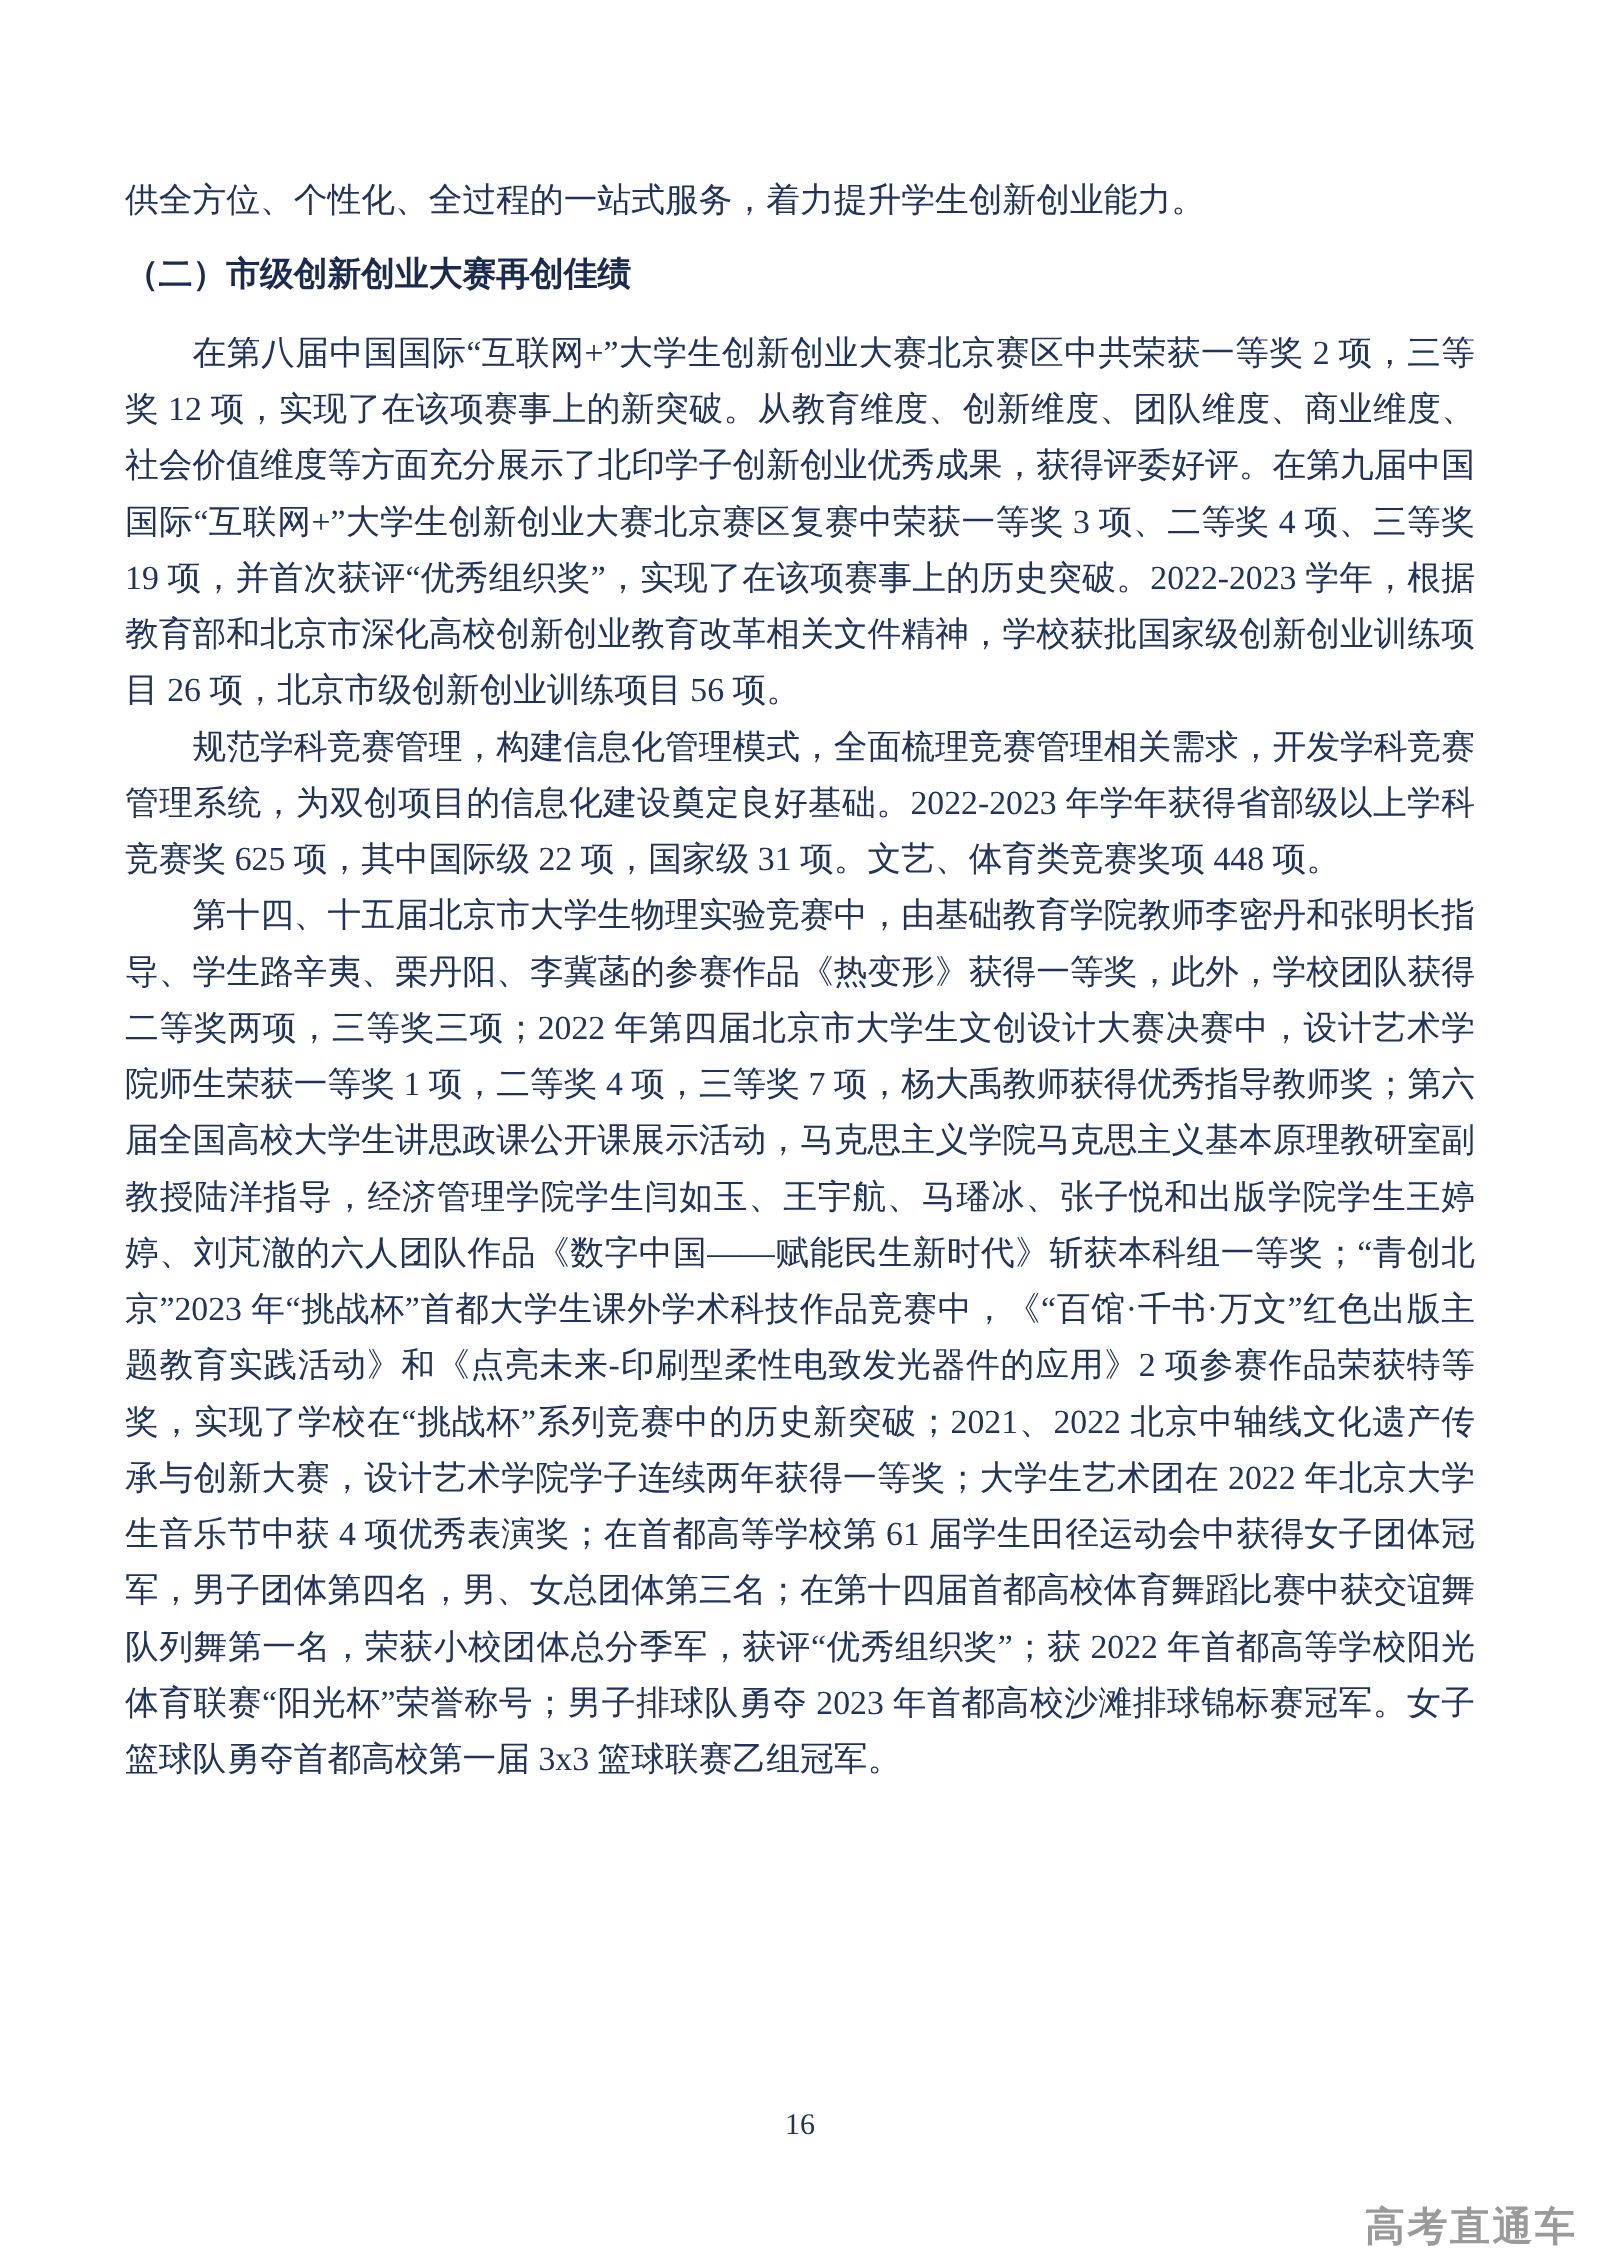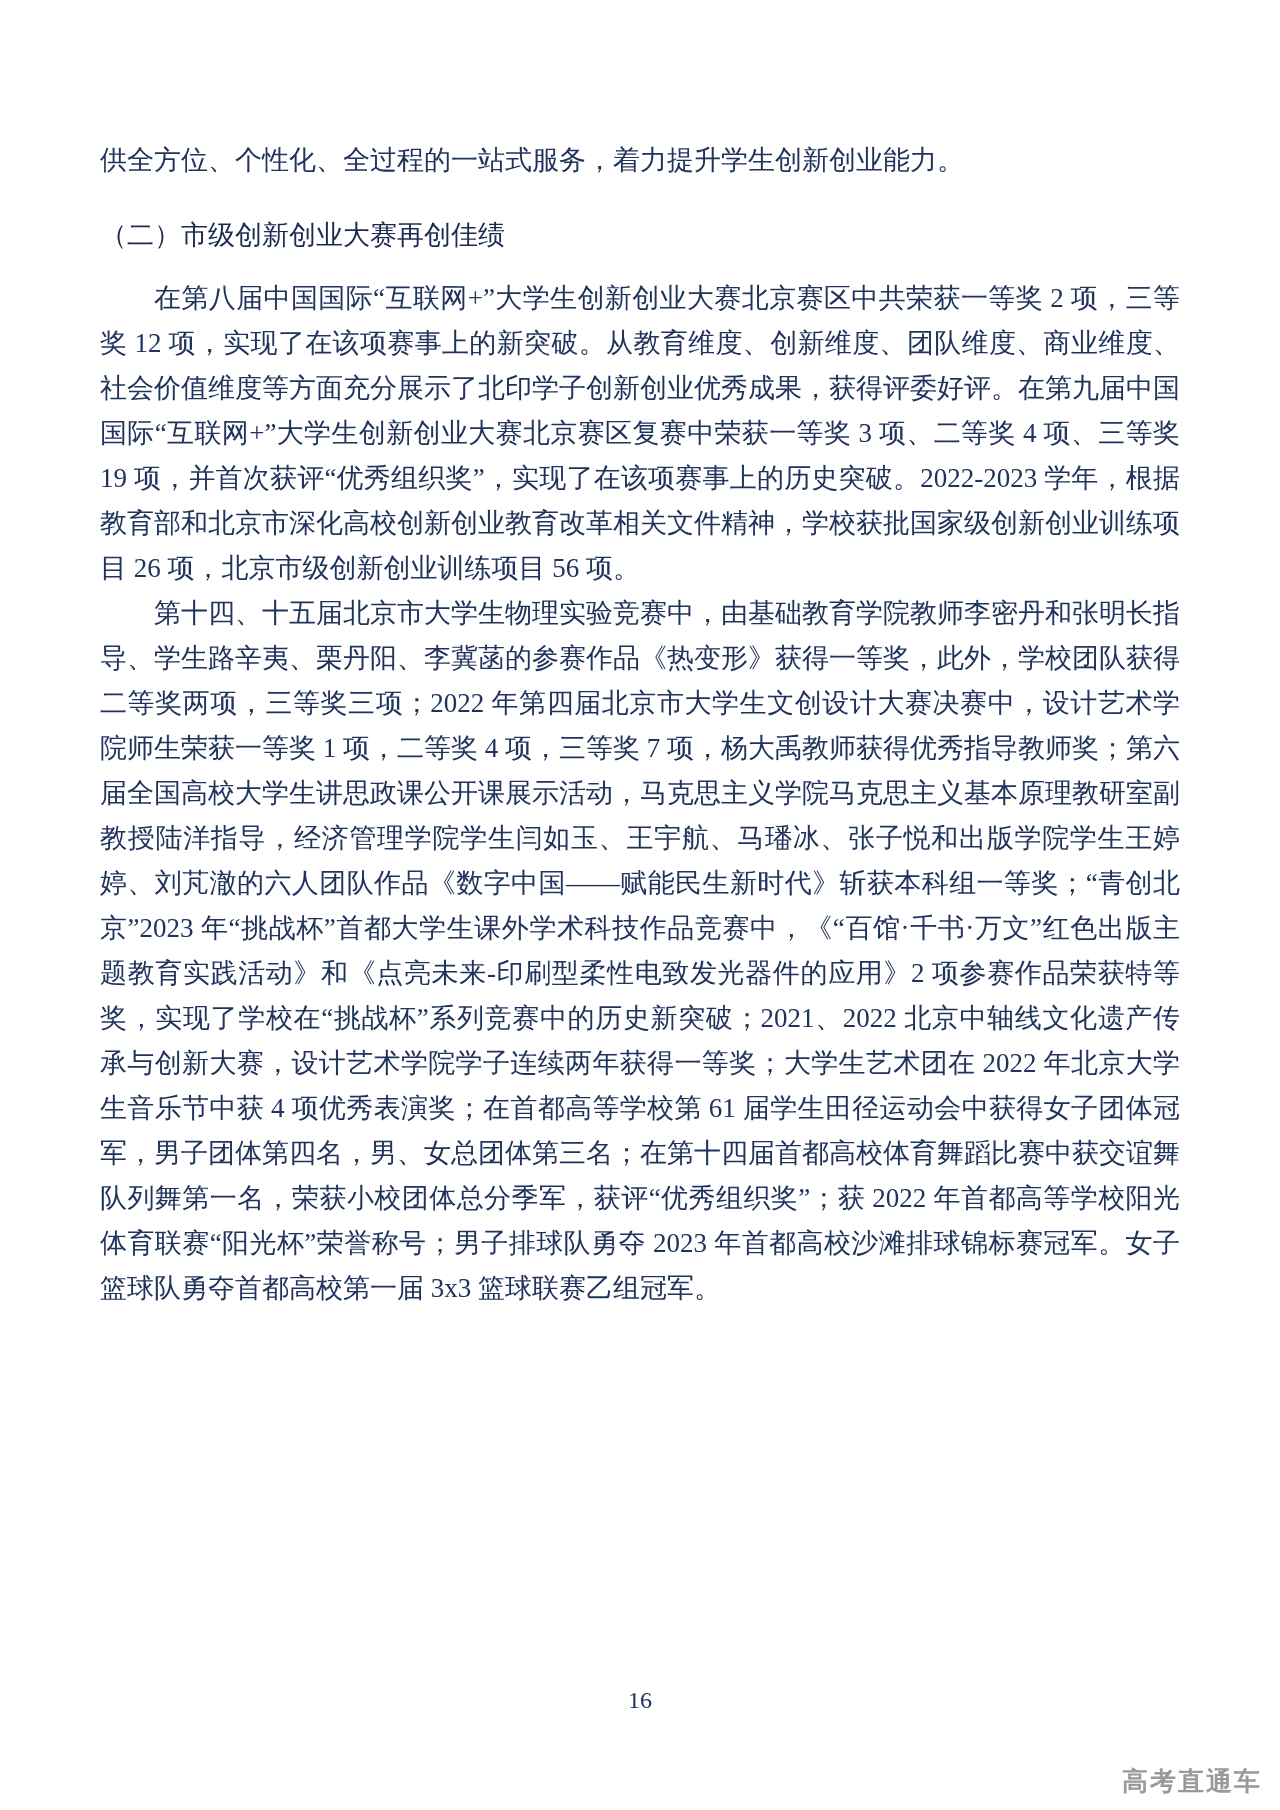--- a/index.html
+++ b/index.html
@@ -24,61 +24,62 @@
     text-justify: inter-ideograph;
   }
   .lead-para {
     text-indent: 0;
   }
   .body-para {
     text-indent: 2em;
   }
   .section-heading {
     font-family: "Liberation Sans", "DejaVu Sans", sans-serif;
-    font-weight: 400;
+    font-weight: 700;
     font-size: 27px;
     line-height: 45px;
-    margin: 30px 0 18px 0;
+    margin: 14px 0 18px 0;
     color: #1b2b4f;
     text-align: left;
   }
   .page-number {
     position: absolute;
     left: 0;
     right: 0;
     top: 1688px;
     text-align: center;
     font-size: 24px;
     line-height: 24px;
     color: #20335c;
   }
   .watermark {
     position: absolute;
     right: 18px;
     bottom: 14px;
     font-family: "Liberation Sans", "DejaVu Sans", sans-serif;
     font-weight: 600;
-    font-size: 26px;
+    font-size: 32px;
     line-height: 30px;
     color: #9a9a9a;
     letter-spacing: 2px;
   }
 </style>
 </head>
 <body>
 
 <div class="page">
 
   <p class="para lead-para">供全方位、个性化、全过程的一站式服务，着力提升学生创新创业能力。</p>
 
   <h2 class="section-heading">（二）市级创新创业大赛再创佳绩</h2>
 
 
   <p class="para body-para">在第八届中国国际“互联网+”大学生创新创业大赛北京赛区中共荣获一等奖 2 项，三等奖 12 项，实现了在该项赛事上的新突破。从教育维度、创新维度、团队维度、商业维度、社会价值维度等方面充分展示了北印学子创新创业优秀成果，获得评委好评。在第九届中国国际“互联网+”大学生创新创业大赛北京赛区复赛中荣获一等奖 3 项、二等奖 4 项、三等奖 19 项，并首次获评“优秀组织奖”，实现了在该项赛事上的历史突破。2022-2023 学年，根据教育部和北京市深化高校创新创业教育改革相关文件精神，学校获批国家级创新创业训练项目 26 项，北京市级创新创业训练项目 56 项。</p>
 
+  <p class="para body-para">规范学科竞赛管理，构建信息化管理模式，全面梳理竞赛管理相关需求，开发学科竞赛管理系统，为双创项目的信息化建设奠定良好基础。2022-2023 年学年获得省部级以上学科竞赛奖 625 项，其中国际级 22 项，国家级 31 项。文艺、体育类竞赛奖项 448 项。</p>
 
   <p class="para body-para">第十四、十五届北京市大学生物理实验竞赛中，由基础教育学院教师李密丹和张明长指导、学生路辛夷、栗丹阳、李冀菡的参赛作品《热变形》获得一等奖，此外，学校团队获得二等奖两项，三等奖三项；2022 年第四届北京市大学生文创设计大赛决赛中，设计艺术学院师生荣获一等奖 1 项，二等奖 4 项，三等奖 7 项，杨大禹教师获得优秀指导教师奖；第六届全国高校大学生讲思政课公开课展示活动，马克思主义学院马克思主义基本原理教研室副教授陆洋指导，经济管理学院学生闫如玉、王宇航、马璠冰、张子悦和出版学院学生王婷婷、刘芃澈的六人团队作品《数字中国——赋能民生新时代》斩获本科组一等奖；“青创北京”2023 年“挑战杯”首都大学生课外学术科技作品竞赛中，《“百馆·千书·万文”红色出版主题教育实践活动》和《点亮未来-印刷型柔性电致发光器件的应用》2 项参赛作品荣获特等奖，实现了学校在“挑战杯”系列竞赛中的历史新突破；2021、2022 北京中轴线文化遗产传承与创新大赛，设计艺术学院学子连续两年获得一等奖；大学生艺术团在 2022 年北京大学生音乐节中获 4 项优秀表演奖；在首都高等学校第 61 届学生田径运动会中获得女子团体冠军，男子团体第四名，男、女总团体第三名；在第十四届首都高校体育舞蹈比赛中获交谊舞队列舞第一名，荣获小校团体总分季军，获评“优秀组织奖”；获 2022 年首都高等学校阳光体育联赛“阳光杯”荣誉称号；男子排球队勇夺 2023 年首都高校沙滩排球锦标赛冠军。女子篮球队勇夺首都高校第一届 3x3 篮球联赛乙组冠军。</p>
 
   <div class="page-number">16</div>
 
   <div class="watermark">高考直通车</div>
 
 </div>
 
 </body></html>

